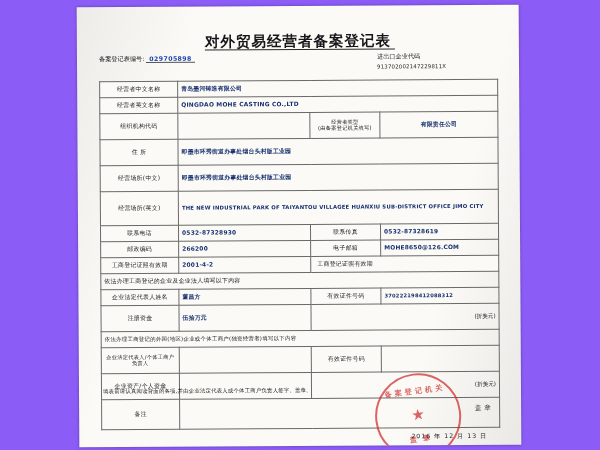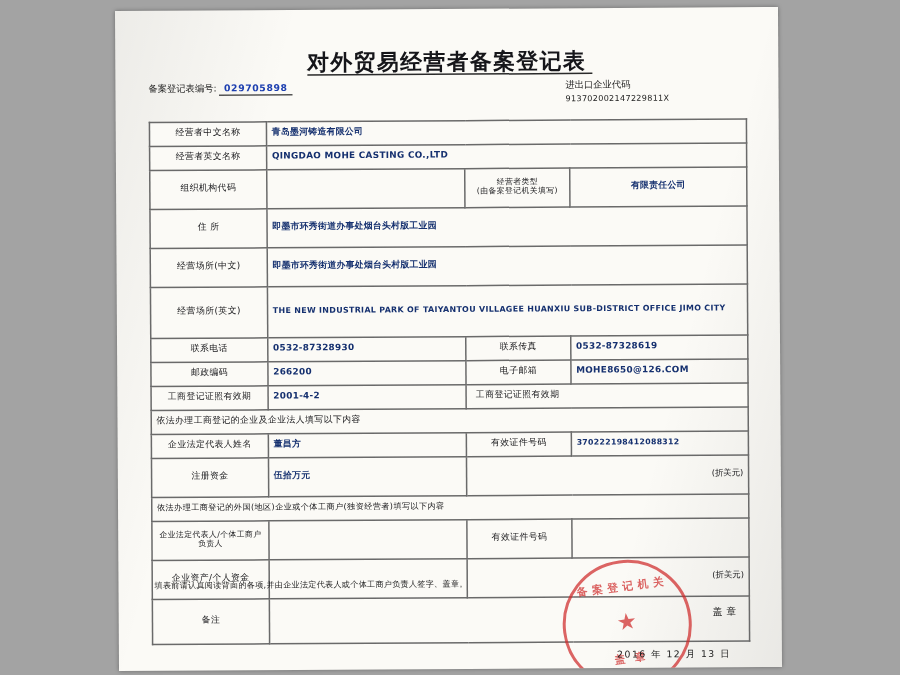--- a/index.html
+++ b/index.html
@@ -8,21 +8,21 @@
     width: 600px;
     height: 450px;
     overflow: hidden;
     background: #ffffff;
     font-family: "DejaVu Sans", sans-serif;
   }
   #page {
     position: relative;
     width: 600px;
     height: 450px;
-    background: #a3a3a3;
+    background: #8b5cf6;
   }
   
   .paper {
     position: absolute;
     left: 78px;
     top: 6px;
     width: 442px;
     height: 440px;
     background: #fbfaf6;
     box-shadow: 0 0 3px rgba(0,0,0,.35);

